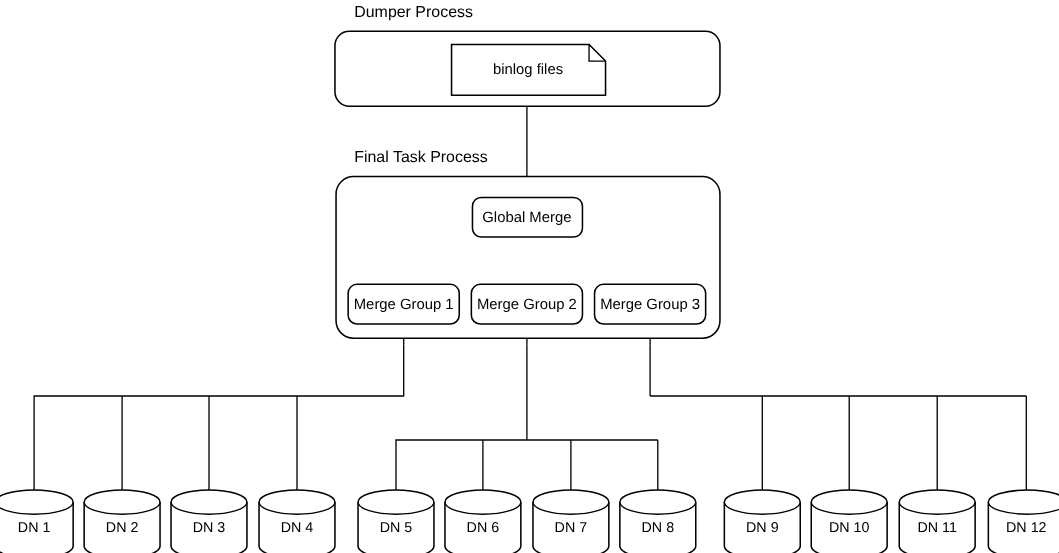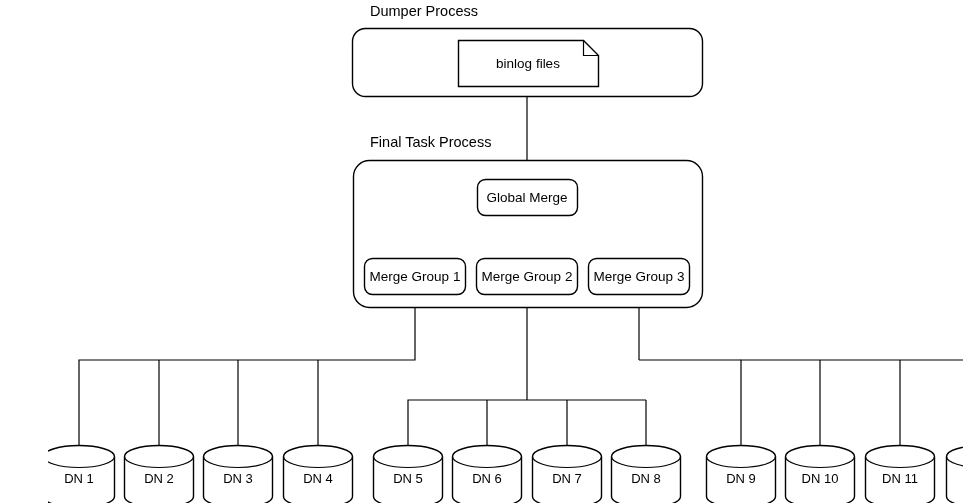--- a/index.html
+++ b/index.html
@@ -11,21 +11,20 @@
     font-family: "Liberation Sans", sans-serif;
     width: 963px;
     height: 503px;
     overflow: hidden;
   }
   #diagram-root {
     position: relative;
     width: 782px;
     height: 503px;
     background: #ffffff;
-    margin-left: 48px;
   }
   svg.layer {
     position: absolute;
     top: 0;
     left: 0;
     width: 963px;
     height: 503px;
   }
   .stroke-thin {
     stroke: #000000;

